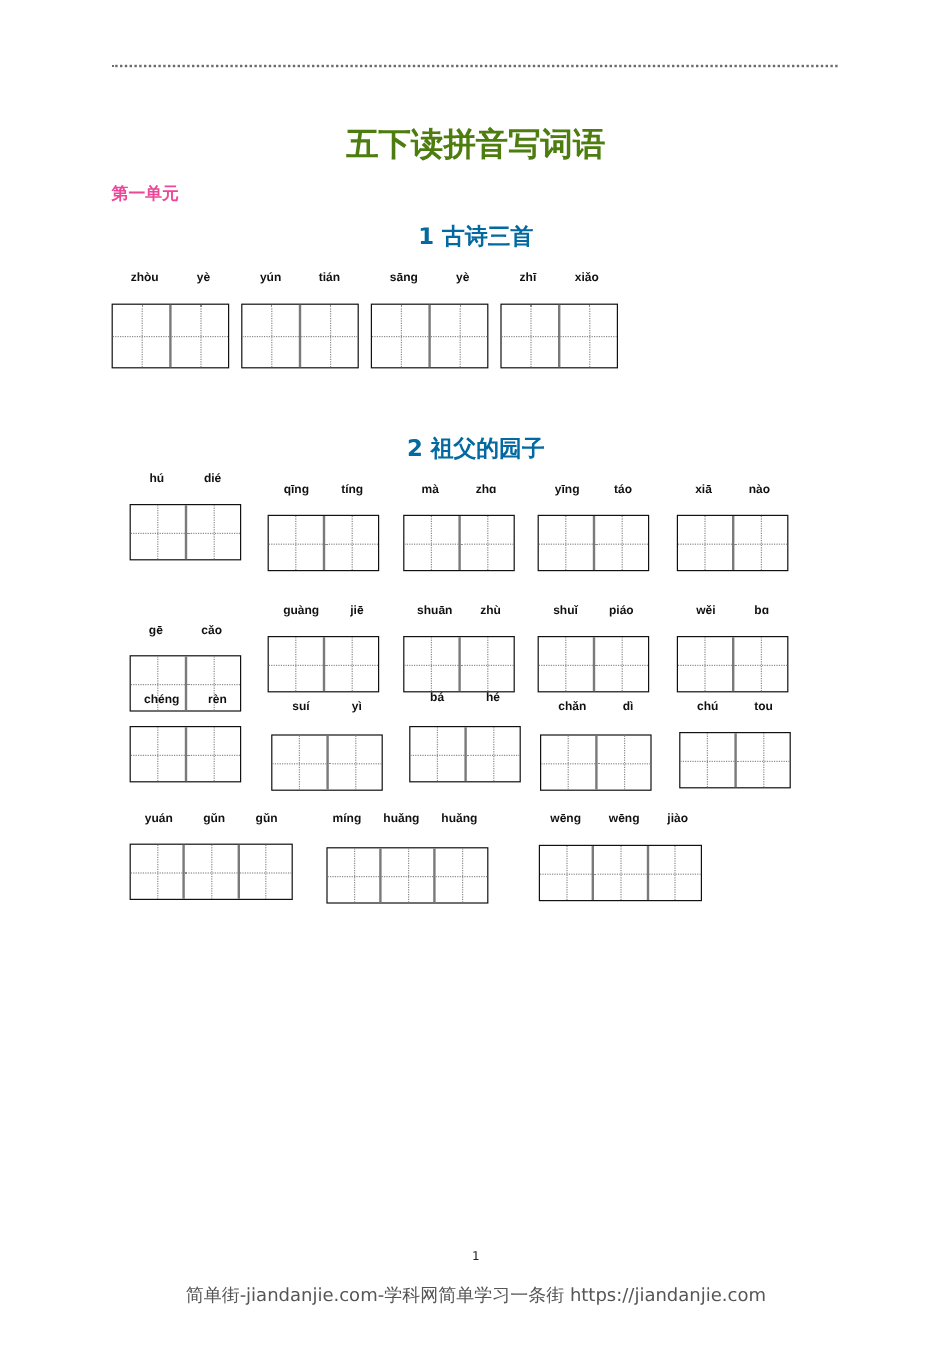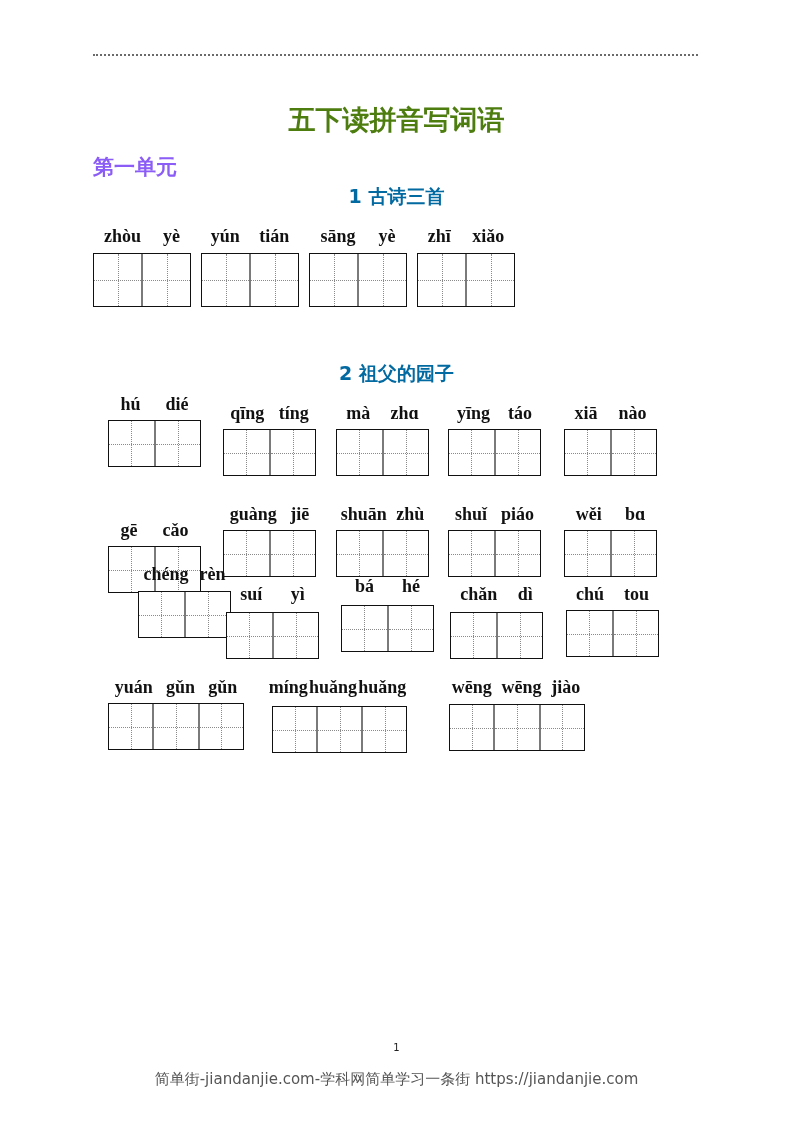--- a/index.html
+++ b/index.html
@@ -1,22 +1,22 @@
 <!DOCTYPE html>
 <html><head>
 <meta charset="utf-8">
 <style>
   html, body { margin: 0; padding: 0; background: #ffffff; }
   body { width: 793px; height: 1122px; position: relative; overflow: hidden; font-family: "DejaVu Sans", sans-serif; }
   .topline { position: absolute; left: 93px; top: 54px; width: 605px; height: 0; border-top: 2px dotted #6a6a6a; }
   .title { position: absolute; left: 0; width: 793px; top: 102px; text-align: center; font-size: 27px; font-weight: bold; color: #4d7c0f; letter-spacing: 0px; }
-  .unit { position: absolute; left: 93px; top: 153px; font-size: 21px; font-weight: bold; color: #8b5cf6; }
+  .unit { position: absolute; left: 93px; top: 153px; font-size: 14px; font-weight: bold; color: #ec4899; }
   .lesson { position: absolute; left: 0; width: 793px; text-align: center; font-size: 19px; font-weight: bold; color: #0369a1; }
   .word { position: absolute; }
-  .pinyin { position: absolute; top: 0; left: 0; right: 0; height: 22px; display: flex; justify-content: space-around; font-family: Liberation Serif, serif; font-weight: bold; font-size: 18px; color: #111; white-space: nowrap; }
+  .pinyin { position: absolute; top: 0; left: 0; right: 0; height: 22px; display: flex; justify-content: space-around; font-family: Liberation Sans, sans-serif; font-weight: bold; font-size: 10px; color: #111; white-space: nowrap; }
   .pinyin span { display: inline-block; }
   .grid { position: absolute; left: 0; display: flex; border: 1.3px solid #111; box-sizing: border-box; background: #fff; }
   .cell { position: relative; flex: 1; height: 100%; box-sizing: border-box; }
   .cell + .cell { border-left: 2px solid #7a7a7a; }
   .cell::before { content: ""; position: absolute; left: 50%; top: 0; bottom: 0; border-left: 1px dotted #8a8a8a; }
   .cell::after { content: ""; position: absolute; top: 50%; left: 0; right: 0; border-top: 1px dotted #8a8a8a; }
   .pageno { position: absolute; left: 0; width: 793px; top: 1042px; text-align: center; font-size: 10px; color: #222; }
   .footer { position: absolute; left: 0; width: 793px; top: 1070px; text-align: center; font-size: 15px; color: #555; }
 </style>
 </head>
@@ -167,21 +167,21 @@
   <div class="pinyin">
       <span>wěi</span>
       <span>bɑ</span>
     </div>
   <div class="grid" style="top:26px; width:93px; height:47px;">
       <div class="cell"></div>
       <div class="cell"></div>
     </div>
 </div>
 
-<div class="word" style="left:108px; top:564px; width:93px; height:75px;margin-left:30px;">
+<div class="word" style="left:108px; top:578px; width:93px; height:75px;">
   <div class="pinyin">
       <span>chéng</span>
       <span>rèn</span>
     </div>
   <div class="grid" style="top:27px; width:93px; height:47px;">
       <div class="cell"></div>
       <div class="cell"></div>
     </div>
 </div>
 <div class="word" style="left:226px; top:584px; width:93px; height:76px;">

